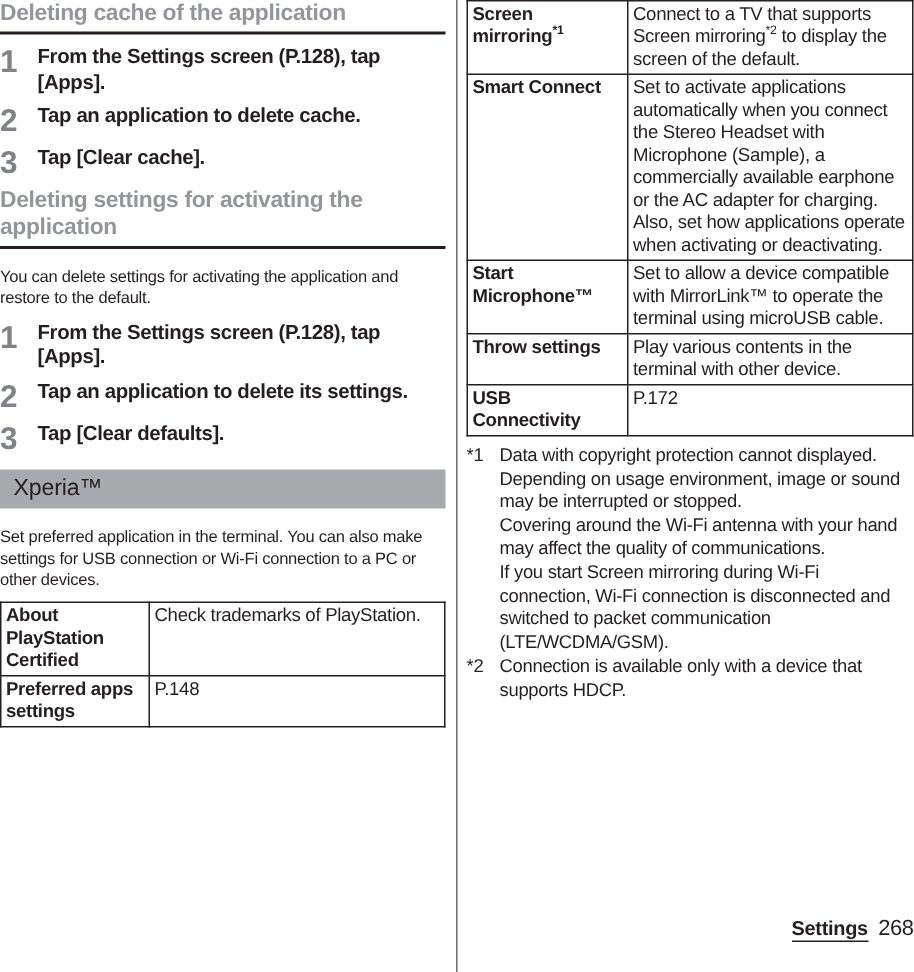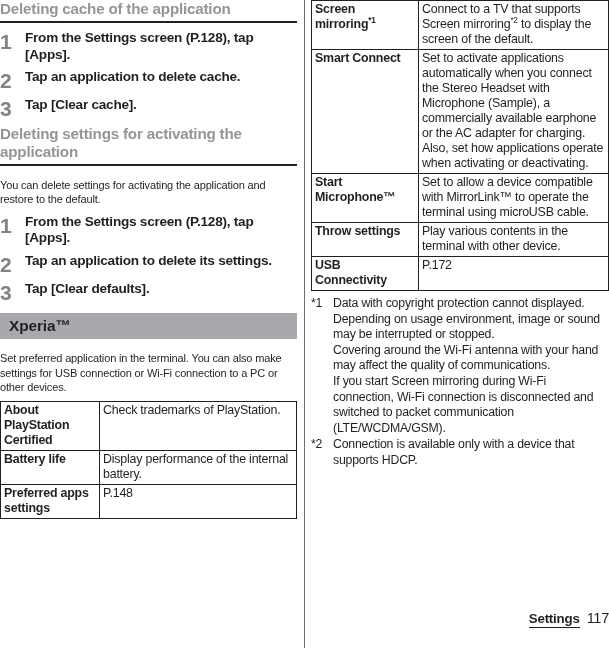--- a/index.html
+++ b/index.html
@@ -100,21 +100,21 @@
 
   
   .chapter-bar {
     background: #a7a9ac;
     padding: 4px 0 4px 9px;
     margin: 10px 0 6px 0;
     box-sizing: border-box;
   }
   .chapter-bar-label {
     font-size: 15.4px;
-    font-weight: bold;
+    font-weight: normal;
     color: #231f20;
     letter-spacing: -0.1px;
   }
 
   
   table.spec {
     border-collapse: collapse;
     width: 100%;
     table-layout: fixed;
     margin: 0;
@@ -241,24 +241,20 @@
       <span class="chapter-bar-label">Xperia™</span>
     </div>
 
     <p class="body-p">Set preferred application in the terminal. You can also make settings for USB connection or Wi-Fi connection to a PC or other devices.</p>
 
     <table class="spec">
       <tbody>
         <tr>
           <td class="k">About PlayStation Certified</td>
           <td class="v">Check trademarks of PlayStation.</td>
-        </tr>
-        <tr>
-          <td class="k">Battery life</td>
-          <td class="v">Display performance of the internal battery.</td>
         </tr>
         <tr>
           <td class="k">Preferred apps settings</td>
           <td class="v">P.148</td>
         </tr>
       </tbody>
     </table>
 
   </div>
 
@@ -303,16 +299,16 @@
         <span class="fn-body">
           <span class="fn-line">Connection is available only with a device that supports HDCP.</span>
         </span>
       </div>
     </div>
 
   </div>
 
   <div class="footer">
     <span class="footer-chapter">Settings</span>
-    <span class="footer-pageno">117</span>
+    <span class="footer-pageno">268</span>
   </div>
 
 </div>
 
 </body></html>

